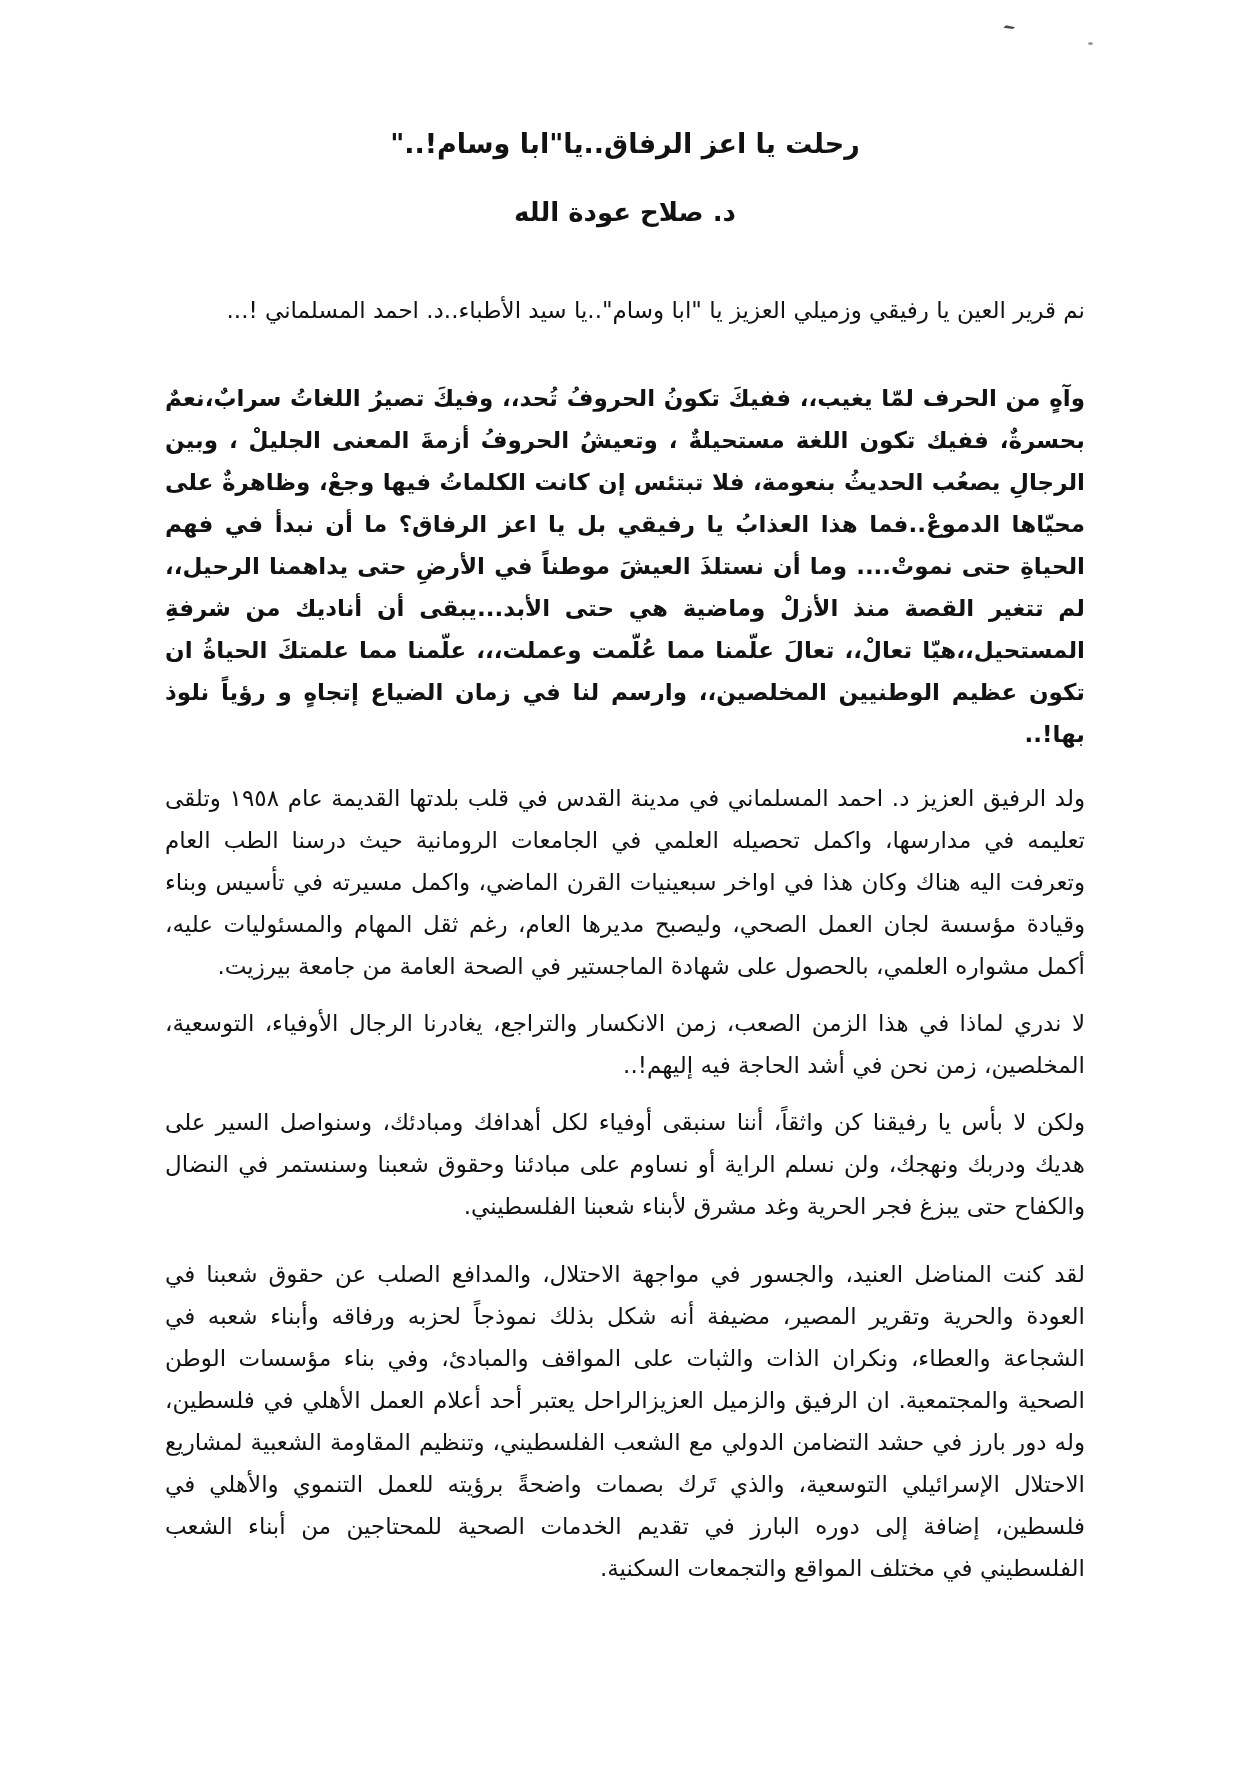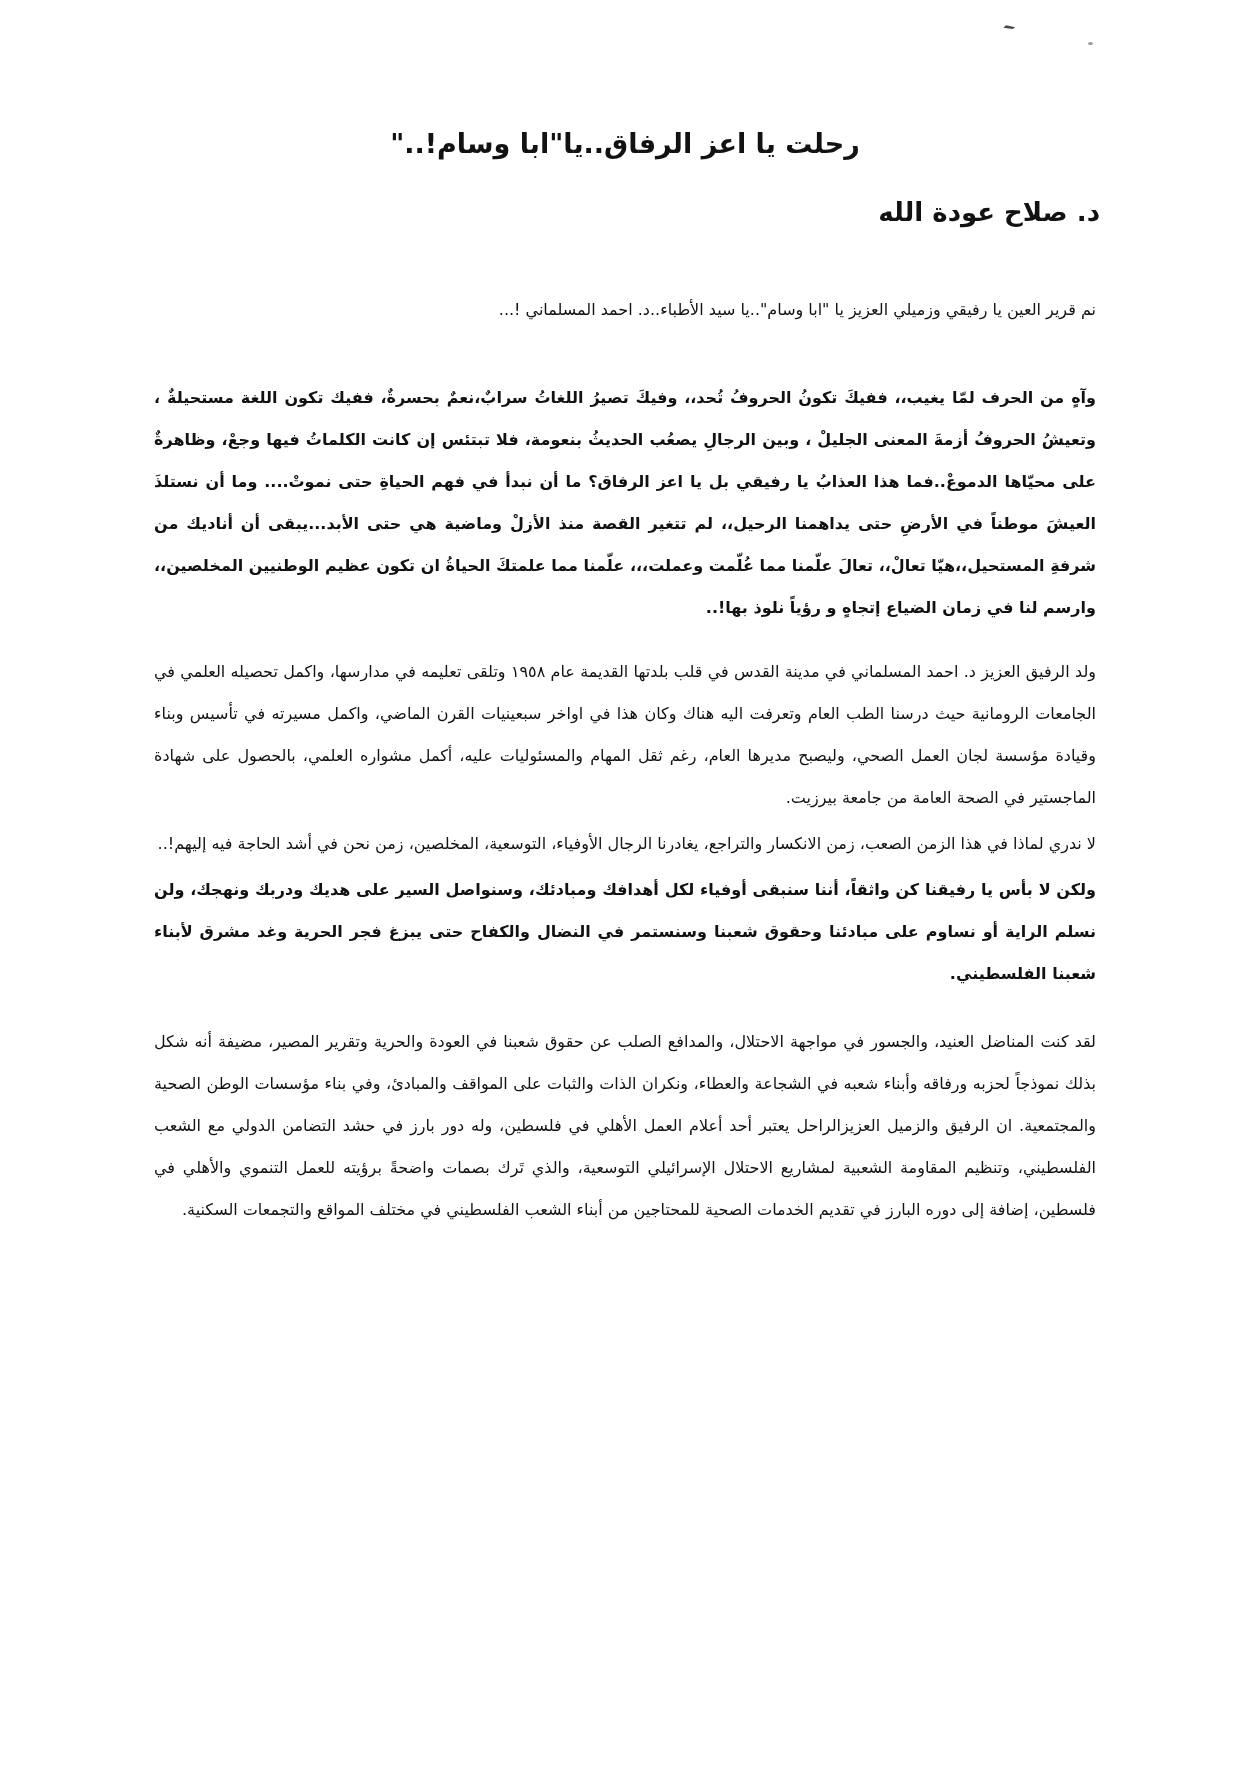--- a/index.html
+++ b/index.html
@@ -27,36 +27,36 @@
   .title {
     font-size: 27px;
     font-weight: 700;
     text-align: center;
     margin: 0;
     letter-spacing: 0.5px;
   }
   .author {
     font-size: 26px;
     font-weight: 700;
-    text-align: right;
+    text-align: center;
     margin: 38px 0 0 0;
   }
   .para {
-    font-size: 16px;
+    font-size: 23px;
     line-height: 42px;
     text-align: justify;
     text-justify: inter-word;
-    margin: 4px;
+    margin: 15px;
   }
   .p0 { margin-top: 62px; }
   .p1 { margin-top: 46px; font-weight: bold; }
   .p2 { margin-top: 0; }
   .p3 { margin-top: 22px; }
   .p4 { margin-top: 0; }
-  .p5 { margin-top: 0; font-weight: bold; }
+  .p5 { margin-top: 0; }
   .p6 { margin-top: 26px; }
   .pen-mark {
     position: absolute;
     top: 14px;
     left: 1010px;
     font-size: 40px;
     color: #4a4a4a;
     transform: rotate(-40deg);
     user-select: none;
   }

